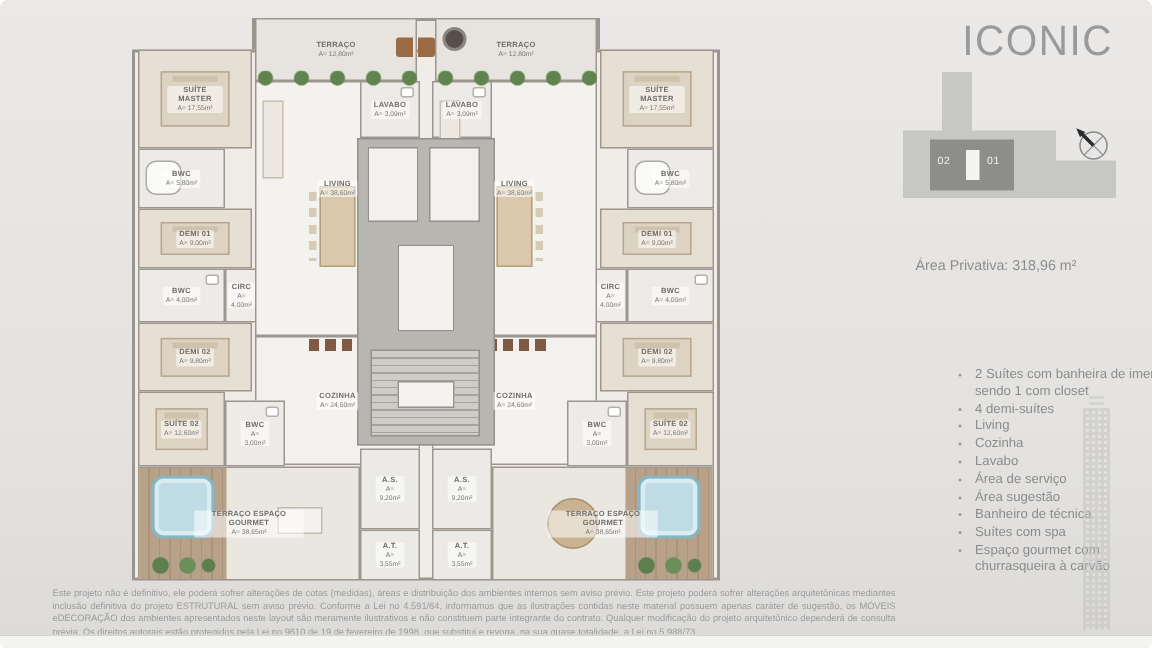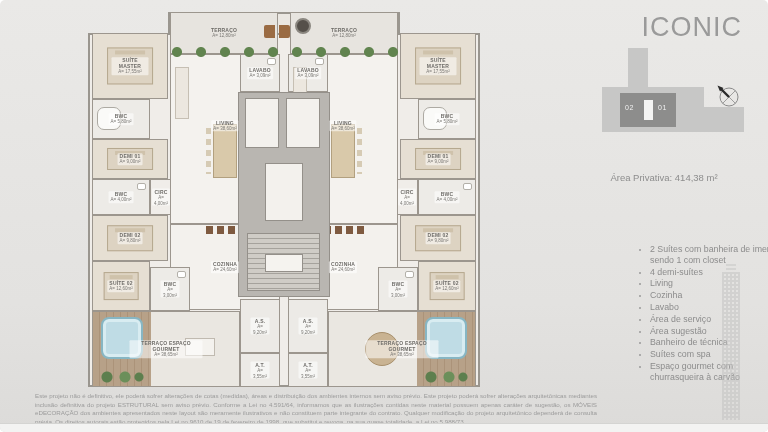--- a/index.html
+++ b/index.html
@@ -359,21 +359,21 @@
       <span class="kp-unit kp-01">01</span>
       <svg class="compass" viewBox="0 0 24 24">
         <circle cx="13" cy="13" r="9" fill="none" stroke="#8a8a8a" stroke-width="1"></circle>
         <line x1="6.6" y1="19.4" x2="19.4" y2="6.6" stroke="#8a8a8a" stroke-width="0.8"></line>
         <line x1="6.6" y1="6.6" x2="19.4" y2="19.4" stroke="#8a8a8a" stroke-width="0.8"></line>
         <line x1="13" y1="13" x2="4" y2="4" stroke="#2b2b2b" stroke-width="2.4"></line>
         <polygon points="1.5,1.5 7.5,4 4,7.5" fill="#2b2b2b"></polygon>
       </svg>
     </div>
 
-    <div class="subtitle">Área Privativa: 414,38 m²</div>
+    <div class="subtitle">Área Privativa: 318,96 m²</div>
 
     <ul class="features">
         <li>2 Suítes com banheira de imersão, sendo 1 com closet</li>
         <li>4 demi-suítes</li>
         <li>Living</li>
         <li>Cozinha</li>
         <li>Lavabo</li>
         <li>Área de serviço</li>
         <li>Área sugestão</li>
         <li>Banheiro de técnica</li>

